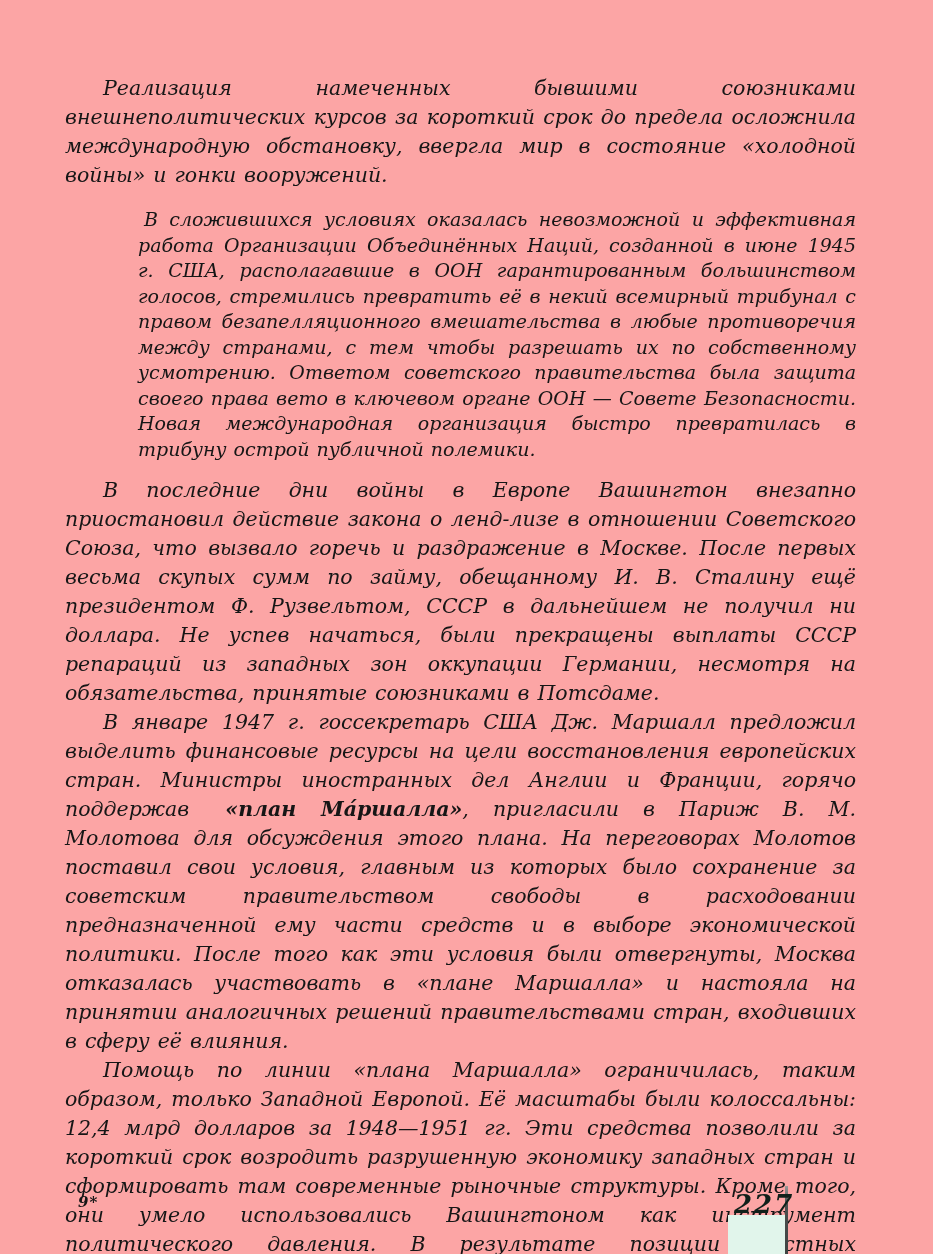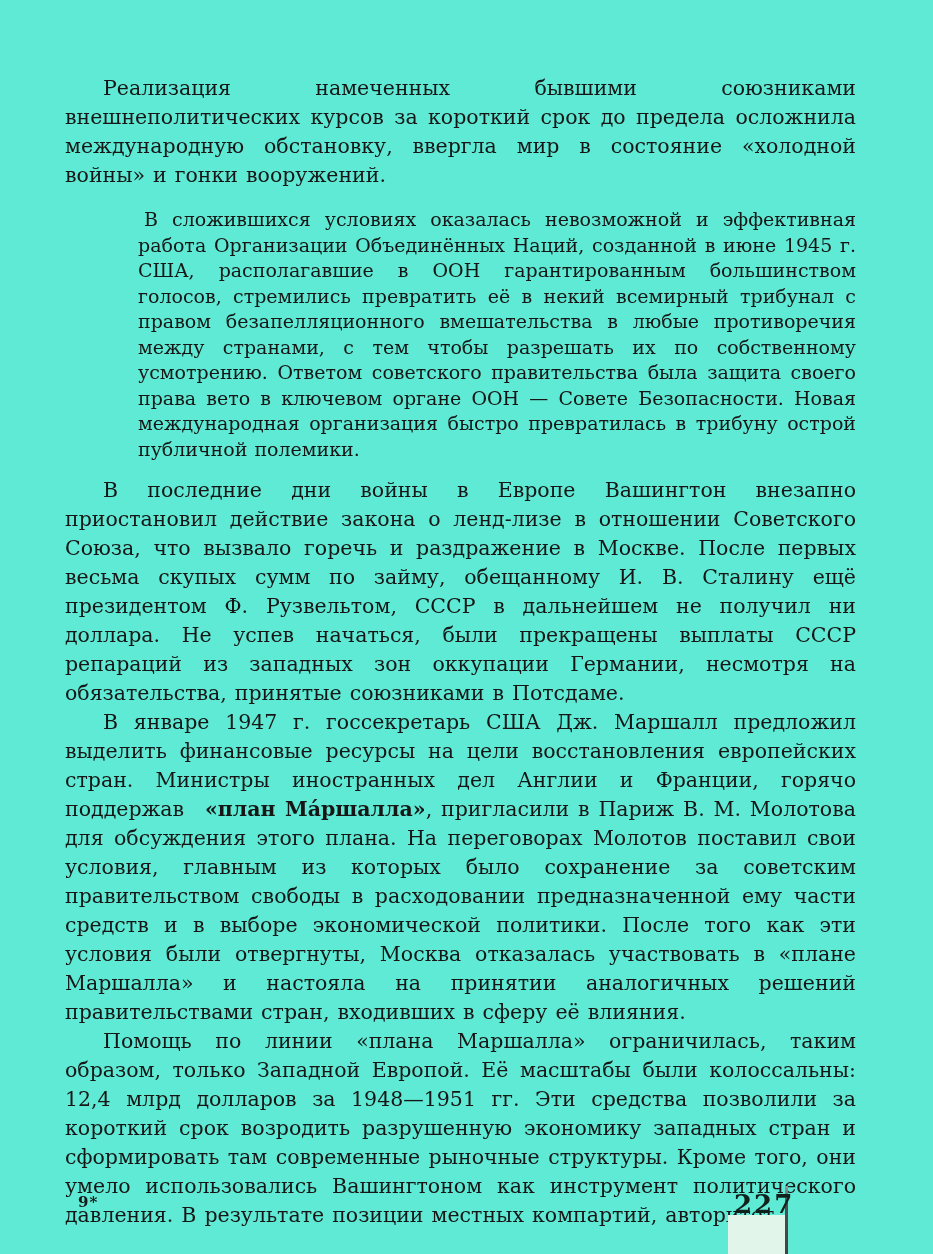--- a/index.html
+++ b/index.html
@@ -1,22 +1,23 @@
 <!DOCTYPE html>
 <html lang="ru"><head>
 <meta charset="utf-8">
 <style>
   html,body{margin:0;padding:0;background:#ffffff;}
   .page{
     position:relative;
     width:933px;height:1254px;
-    background:#5eead4;
+    background:#fca5a5;
     font-family:"DejaVu Serif","Liberation Serif",serif;
     color:#161616;
     overflow:hidden;
+    font-style:italic;
   }
   .content{
     position:absolute;
     left:65px;top:74px;
     width:791px;
   }
   .para{
     font-size:20.5px;
     line-height:29px;
     text-align:justify;

